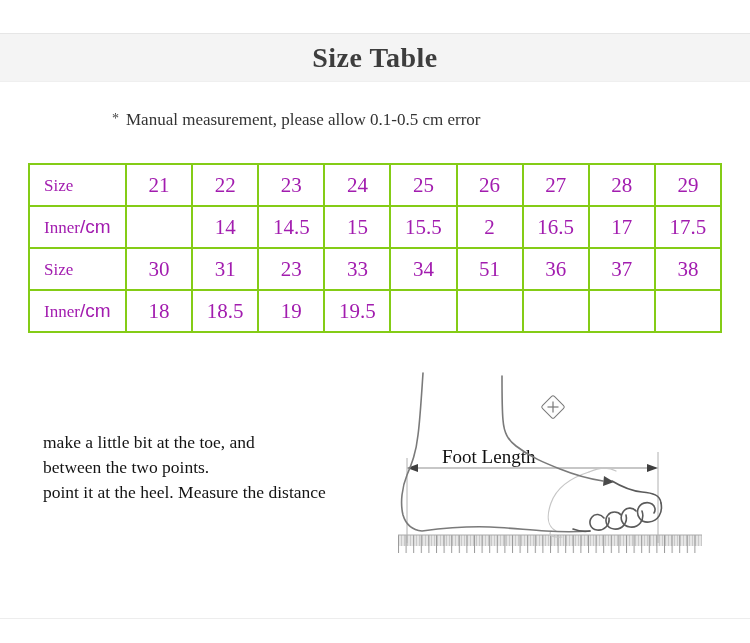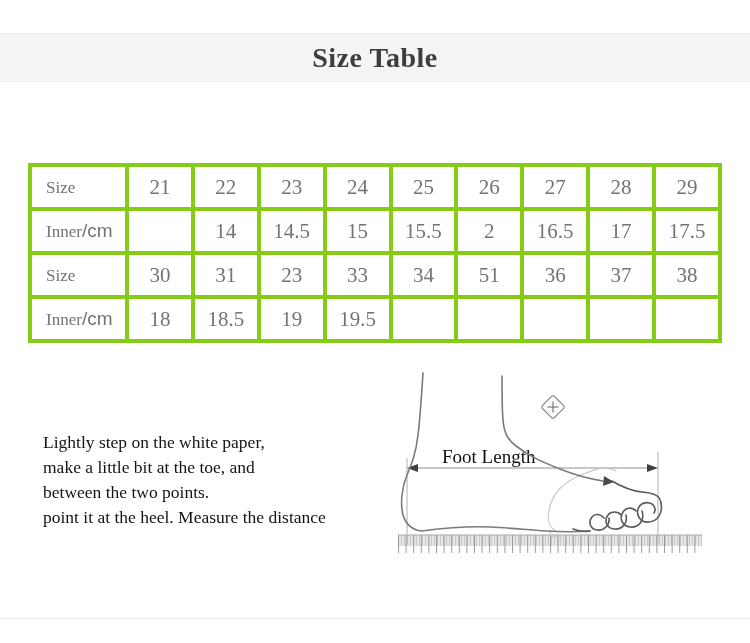--- a/index.html
+++ b/index.html
@@ -12,22 +12,22 @@
               display:flex;align-items:center;justify-content:center;}
   .title-band h1{margin:0;font-size:28px;font-weight:bold;color:#3d3d3d;letter-spacing:.5px;}
 
   
   .note{position:absolute;left:112px;top:110px;font-size:17px;color:#333;white-space:nowrap;}
   .note .marker{font-size:14px;vertical-align:2px;margin-right:7px;color:#444;}
 
   
   table.size-table{position:absolute;left:28px;top:163px;width:694px;height:160px;
                    border-collapse:collapse;table-layout:fixed;}
-  table.size-table td{border:4px solid #84cc16;text-align:center;vertical-align:middle;
-                      font-size:21px;color:#737373;padding:0;height:40px;overflow:hidden;}
+  table.size-table td{border:2px solid #84cc16;text-align:center;vertical-align:middle;
+                      font-size:21px;color:#a21caf;padding:0;height:40px;overflow:hidden;}
   table.size-table td.rowhead{text-align:left;padding-left:14px;font-size:17px;}
   table.size-table td.rowhead .rh-suffix{font-family:"Liberation Sans","DejaVu Sans",sans-serif;font-size:19px;text-align:center;}
 
   
   .instructions{position:absolute;left:43px;top:430px;font-size:17.5px;line-height:25px;color:#141414;}
 
   
   .diagram{position:absolute;left:390px;top:365px;width:345px;height:195px;}
   .diagram svg{display:block;width:100%;height:100%;}
   .diagram text{font-family:"Liberation Serif","DejaVu Serif",serif;}
@@ -37,20 +37,23 @@
 </style>
 </head>
 <body>
 
 <div class="page">
 
   <div class="title-band">
     <h1>Size Table</h1>
   </div>
 
+  <div class="note">
+    <span class="marker">*</span><span>Manual measurement, please allow 0.1-0.5 cm error</span>
+  </div>
 
   <table class="size-table">
     <colgroup>
       <col style="width:97px">
       <col>
         <col>
         <col>
         <col>
         <col>
         <col>
@@ -104,21 +107,20 @@
           <td></td>
           <td></td>
           <td></td>
           <td></td>
           <td></td>
         </tr>
       </tbody>
   </table>
 
   <div class="instructions" id="instructions-text">
-      <div>Lightly step on the white paper,</div>
       <div>make a little bit at the toe, and</div>
       <div>between the two points.</div>
       <div>point it at the heel. Measure the distance</div>
     </div>
 
   <div class="diagram">
     <svg viewBox="0 0 345 195">
       <defs>
         <pattern id="fineHatch" width="3" height="11" patternUnits="userSpaceOnUse" x="8" y="170">
           <line x1="0.5" y1="0" x2="0.5" y2="11" stroke="#c9c9c9" stroke-width="1"></line>

